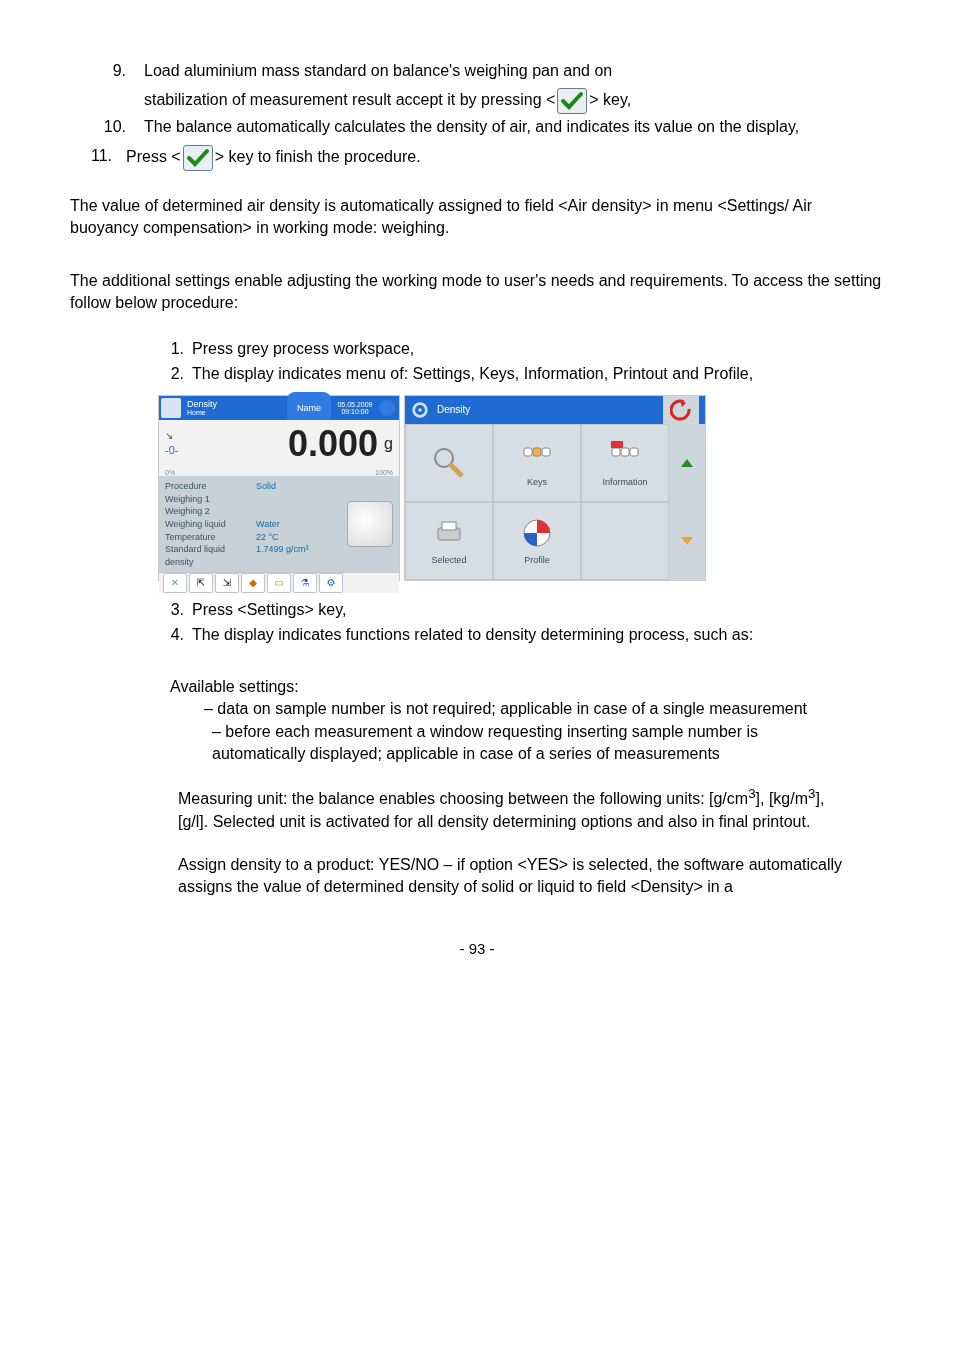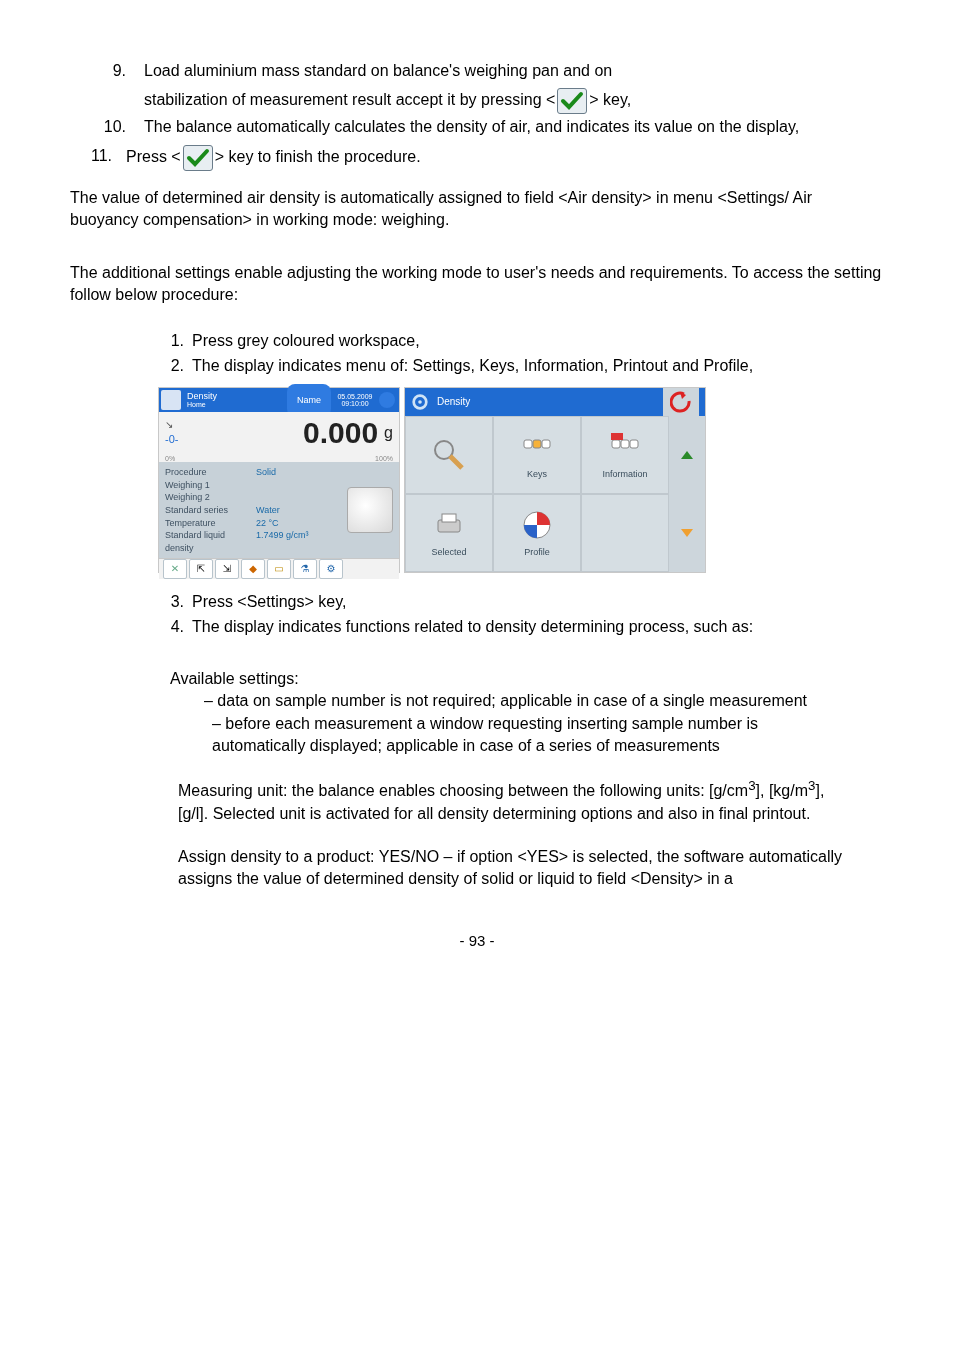--- a/index.html
+++ b/index.html
@@ -39,21 +39,21 @@
     font-size: 9px;
   }
   .s1-top { height:24px; background:#1f6bd1; display:flex; align-items:center; color:#fff; }
   .s1-home-ic { width:20px; height:20px; background:#d8e4f4; margin:0 2px; border-radius:2px; }
   .s1-top-text { flex:1; padding-left:4px; line-height:1.0; }
   .s1-name { width:44px; height:33px; background:#2f7be1; border-radius:8px; display:flex; align-items:center; justify-content:center; font-size:9px; }
   .s1-date { width:44px; text-align:center; font-size:7px; line-height:1.0; margin:0 2px; }
   .s1-eye { width:16px; height:16px; background:#2f7be1; border-radius:50%; margin-right:4px; }
   .s1-mid { height:48px; background:#f2f2f2; display:flex; align-items:center; padding:0 6px; }
   .s1-zero { font-size:11px; color:#1f6bd1; }
-  .s1-0 { font-size:30px; font-weight:bold; color:#222; margin-left:auto; font-family: Arial, sans-serif; }
+  .s1-0 { font-size:36px; font-weight:bold; color:#222; margin-left:auto; font-family: Arial, sans-serif; }
   .s1-g { font-size:16px; color:#222; margin-left:6px; }
   .s1-bar { height:8px; background:#f2f2f2; font-size:7px; color:#888; padding:0 6px; display:flex; justify-content:space-between; }
   .s1-info { flex:1; background:#c7d1d8; padding:4px 6px; display:flex; }
   .s1-info-col { flex:1; color:#3f5162; font-size:9px; line-height:1.4; }
   .s1-info-val { color:#1a6aa8; }
   .s1-hand {
     width:44px; height:44px; align-self:center;
     background: radial-gradient(circle at 40% 40%, #fff, #d8d8d8);
     border:1px solid #aaa; border-radius:4px;
   }
@@ -103,28 +103,28 @@
 
 <div class="list-row" style="margin-top:6px;">
   <div class="list-num" style="width:42px; padding-right:14px;">11.</div>
   <div class="list-body">
     <span>Press &lt;</span><span class="inline-icon"><svg viewBox="0 0 28 24">
           <path d="M5 12 L11 18 L23 5" stroke="#1a8a1a" stroke-width="4" fill="none" stroke-linecap="round"></path>
         </svg></span><span>&gt; key to finish the procedure.</span>
   </div>
 </div>
 
-<div class="para" style="margin-top:16px;">The value of determined air density is automatically assigned to field &lt;Air density&gt; in menu &lt;Settings/ Air buoyancy compensation&gt; in working mode: weighing.</div>
+<div class="para" style="margin-top:24px;">The value of determined air density is automatically assigned to field &lt;Air density&gt; in menu &lt;Settings/ Air buoyancy compensation&gt; in working mode: weighing.</div>
 
 <div class="para" style="margin-top:30px;">The additional settings enable adjusting the working mode to user's needs and requirements. To access the setting follow below procedure:</div>
 
 <div class="inner-list" style="margin-top:24px;">
   <div class="list-row">
     <div class="inner-num">1.</div>
-    <div class="list-body">Press grey coloured workspace,</div>
+    <div class="list-body">Press grey process workspace,</div>
   </div>
   <div class="list-row">
     <div class="inner-num">2.</div>
     <div class="list-body">The display indicates menu of: Settings, Keys, Information, Printout and Profile,</div>
   </div>
 </div>
 
 <div class="screens-row">
 
   <div class="screen1">
@@ -151,21 +151,21 @@
     </div>
     <div class="s1-bar">
       <span>0%</span>
       <span>100%</span>
     </div>
     <div class="s1-info">
       <div class="s1-info-col">
         <div>Procedure</div>
         <div>Weighing 1</div>
         <div>Weighing 2</div>
-        <div>Standard series</div>
+        <div>Weighing liquid</div>
         <div>Temperature</div>
         <div>Standard liquid density</div>
       </div>
       <div class="s1-info-col s1-info-val">
         <div>Solid</div>
         <div>&nbsp;</div>
         <div>&nbsp;</div>
         <div>Water</div>
         <div>22 °C</div>
         <div>1.7499 g/cm³</div>

